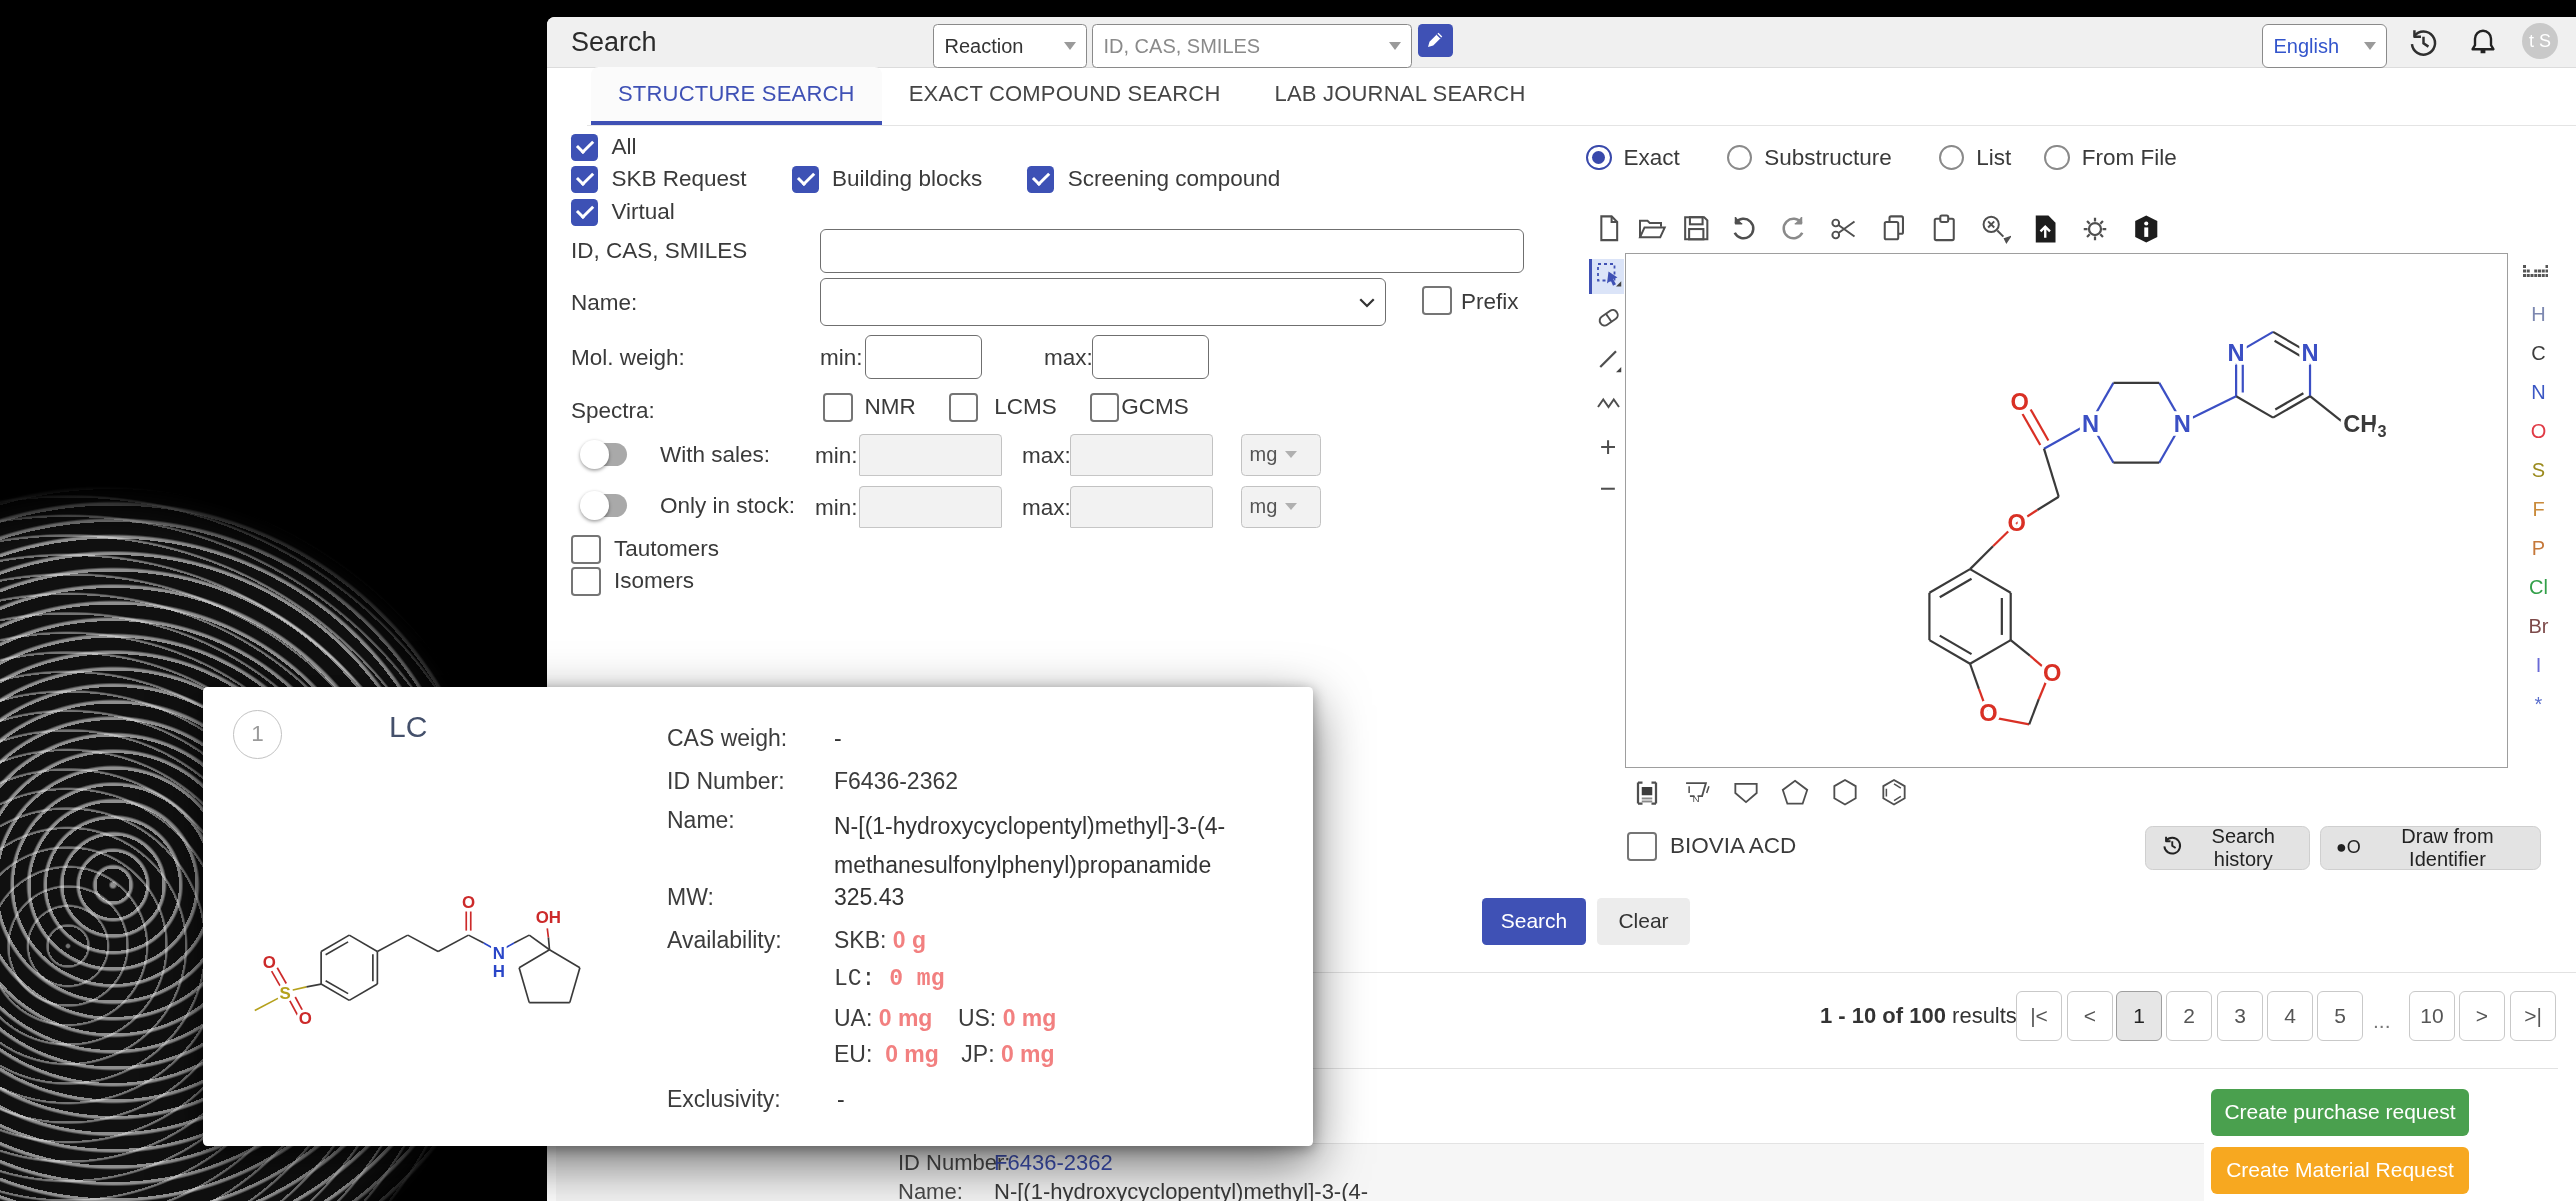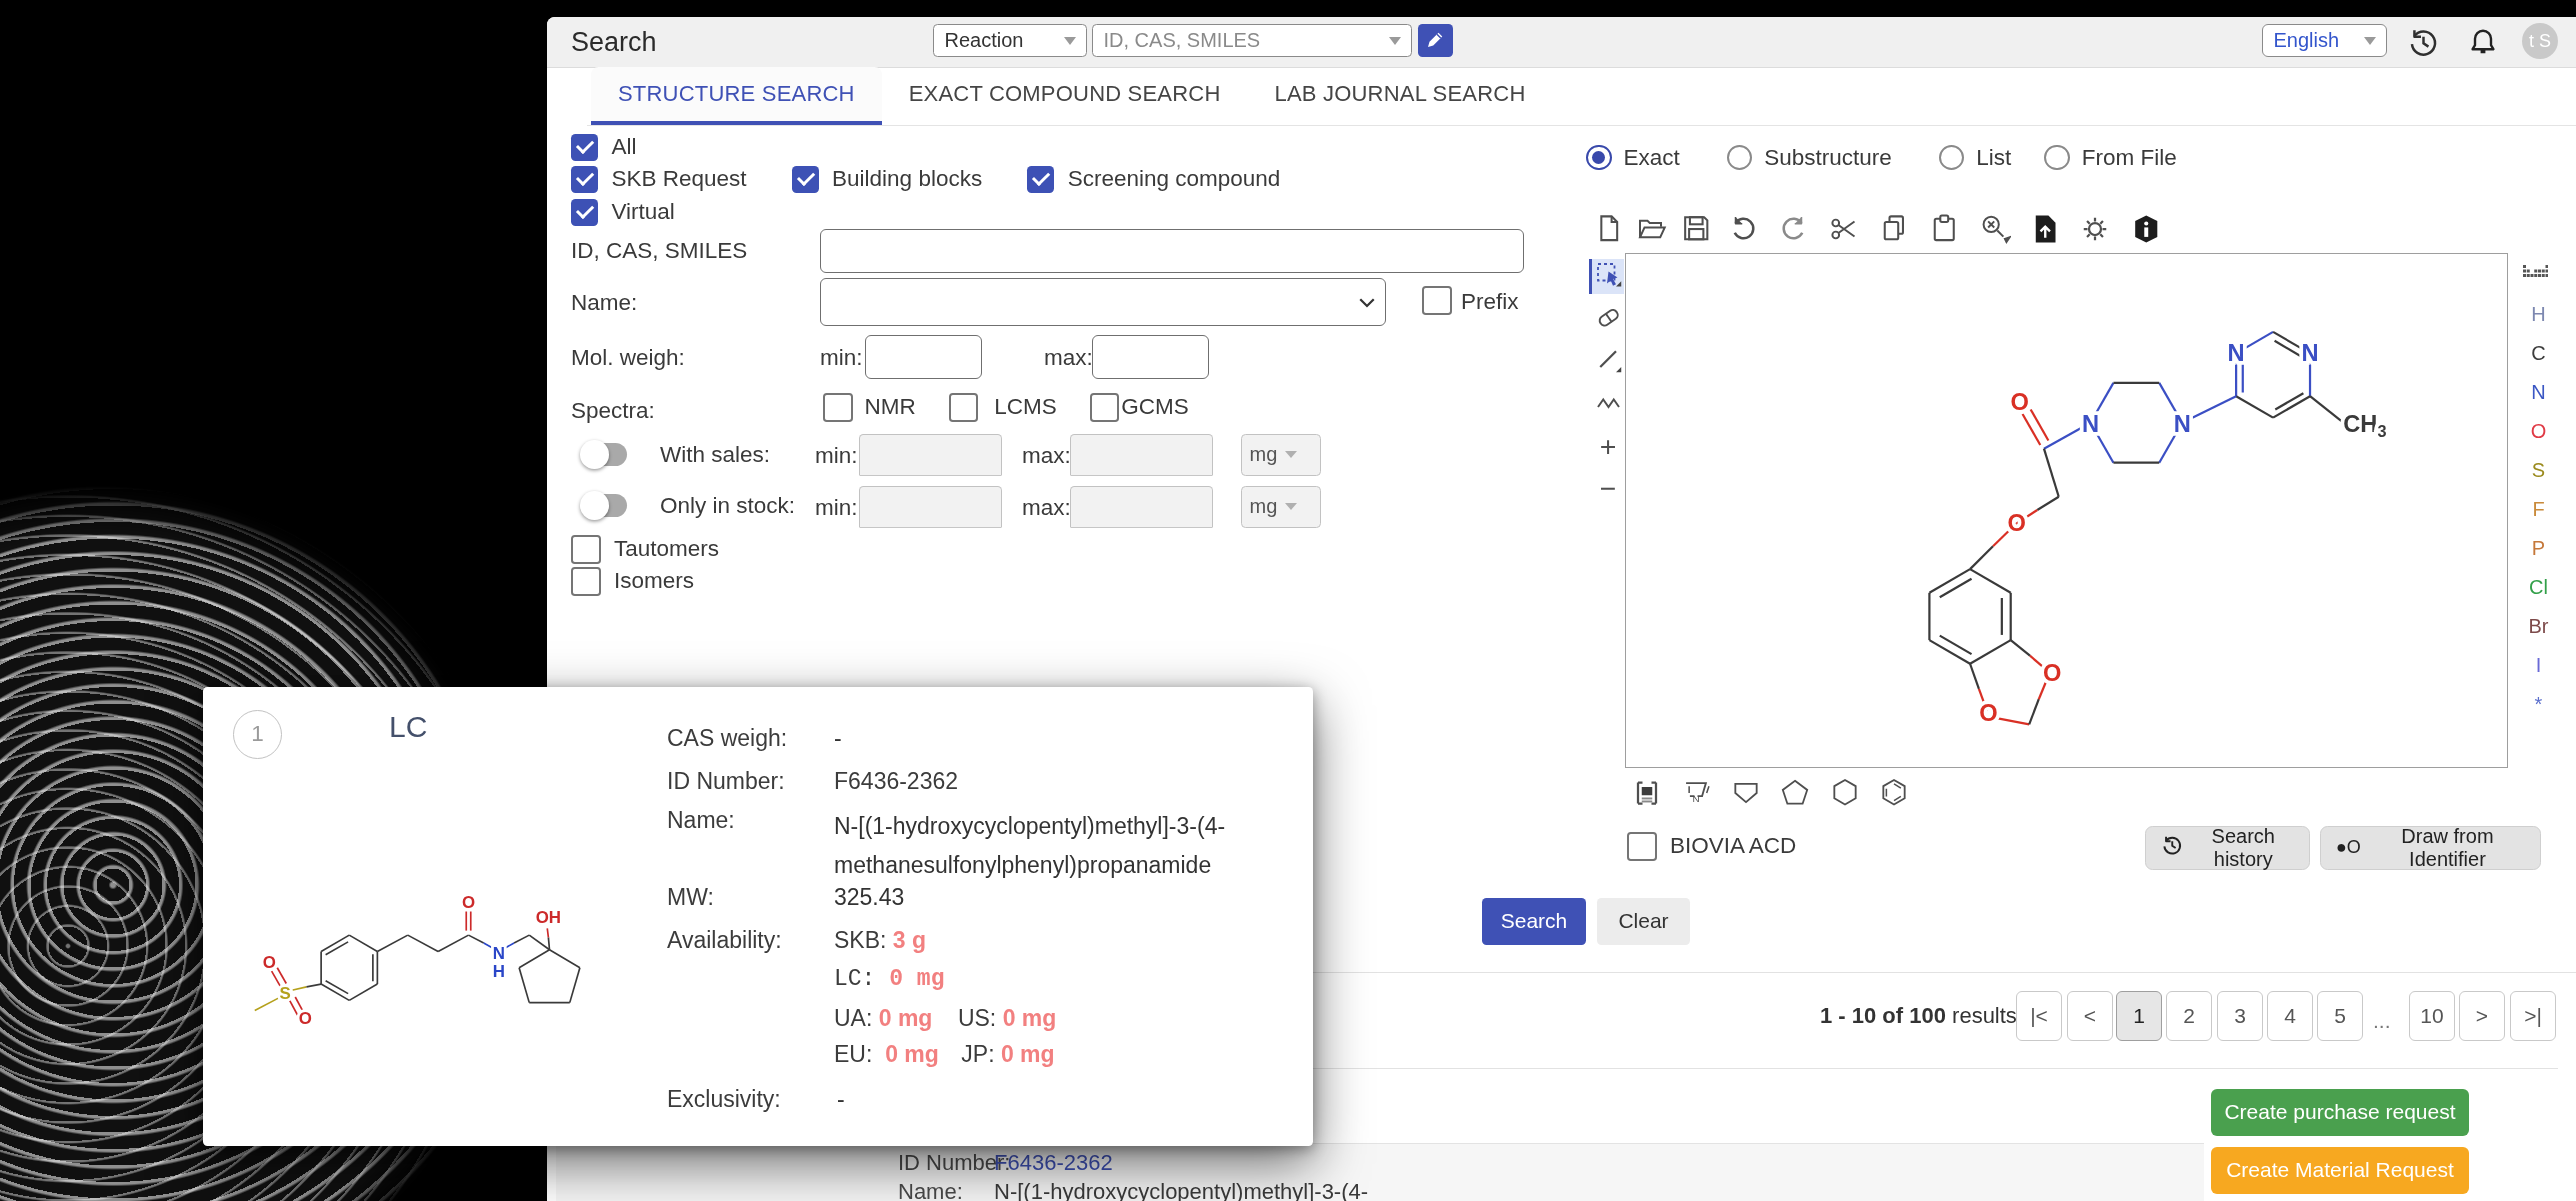--- a/index.html
+++ b/index.html
@@ -15,21 +15,21 @@
     -webkit-mask:radial-gradient(circle at 98px 443px,#000 0 58%,transparent 66%);
     mask:radial-gradient(circle at 98px 443px,#000 0 58%,transparent 66%);
     filter:blur(0.5px);}
   
   #win{position:absolute;left:547px;top:16.5px;width:2029px;height:1185px;background:#fff;
     border-top-left-radius:7.5px;overflow:hidden;}
   
   #topbar{position:absolute;left:0;top:0;width:100%;height:50px;background:#f0f0f0;
     border-bottom:0.8px solid #dcdcdc;border-top-left-radius:7.5px;}
   .apptitle{position:absolute;left:24px;top:10.5px;font-size:27px;font-weight:500;color:#2b2b2b;}
-  .selbox{position:absolute;top:7.5px;height:33px;background:#fff;border:1.2px solid #8a8a8a;
+  .selbox{position:absolute;top:7.5px;height:44px;background:#fff;border:1.2px solid #8a8a8a;
     border-radius:4.5px;display:flex;align-items:center;padding:0 10.5px;font-size:20px;color:#333;box-sizing:border-box;}
   .selbox .carets{margin-left:auto;width:0;height:0;border-left:6.8px solid transparent;
     border-right:6.8px solid transparent;border-top:8.3px solid #9a9a9a;}
   .pencilbtn{position:absolute;left:871px;top:7.5px;width:35px;height:33px;background:#3f51b5;
     border:none;border-radius:4.5px;cursor:pointer;display:flex;align-items:center;justify-content:center;}
   .iconbtn{position:absolute;top:9px;width:33px;height:33px;background:none;border:none;padding:0;}
   .avatar{position:absolute;left:1975px;top:6.8px;width:36px;height:36px;border-radius:50%;
     background:#c9c9c9;color:#fff;font-size:18px;display:flex;align-items:center;justify-content:center;}
   
   #tabs{position:absolute;left:8px;top:50px;width:100%;height:59px;border-bottom:0.8px solid #e4e4e4;display:flex;padding-left:4px;box-sizing:border-box;margin-left:32px;}
@@ -565,21 +565,21 @@
     <div class="crow" style="left:464px;top:81px;"><span>ID Number:</span></div>
     <div class="crow link" style="left:631px;top:81px;">F6436-2362</div>
 
     <div class="crow" style="left:464px;top:120px;"><span>Name:</span></div>
     <div class="crow cval" style="left:631px;top:120px;width:443px;white-space:normal;line-height:39px;">N-[(1-hydroxycyclopentyl)methyl]-3-(4-methanesulfonylphenyl)propanamide</div>
 
     <div class="crow" style="left:464px;top:197px;"><span>MW:</span></div>
     <div class="crow cval" style="left:631px;top:197px;">325.43</div>
 
     <div class="crow" style="left:464px;top:240px;"><span>Availability:</span></div>
-    <div class="crow" style="left:631px;top:240px;"><span class="cc">SKB:</span> <span class="red">3 g</span></div>
+    <div class="crow" style="left:631px;top:240px;"><span class="cc">SKB:</span> <span class="red">0 g</span></div>
     <div class="crow" style="left:631px;top:279px;font-family:Liberation Mono, monospace;"><span class="cc">LC:</span> <span class="red">0 mg</span></div>
     <div class="crow" style="left:631px;top:318px;"><span class="cc">UA:</span> <span class="red">0 mg</span><span style="margin-left:25.5px" class="cc">US:</span> <span class="red">0 mg</span></div>
     <div class="crow" style="left:631px;top:354px;"><span class="cc">EU:</span>&nbsp; <span class="red">0 mg</span><span style="margin-left:22.5px" class="cc">JP:</span> <span class="red">0 mg</span></div>
 
     <div class="crow" style="left:464px;top:399px;"><span>Exclusivity:</span></div>
     <div class="crow cval" style="left:634px;top:399px;">-</div>
 
     <svg width="360" height="203" viewBox="0 0 640 340" style="position:absolute;left:36px;top:150px;">
       <g stroke="#3a3a3a" stroke-width="3" fill="none">
         <line x1="28" y1="298" x2="70" y2="276" stroke="#b5a11c"></line>

